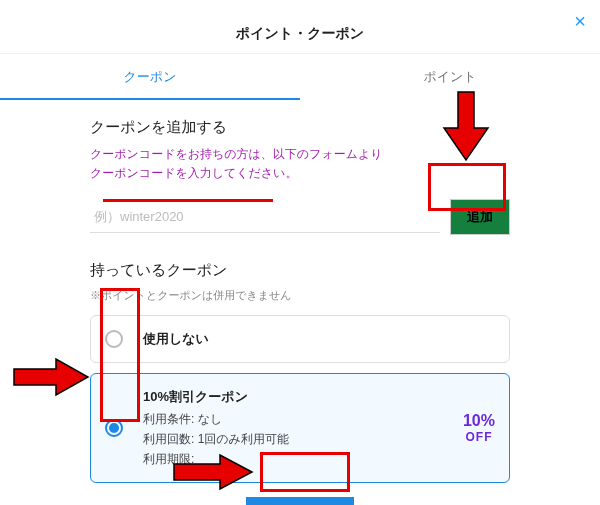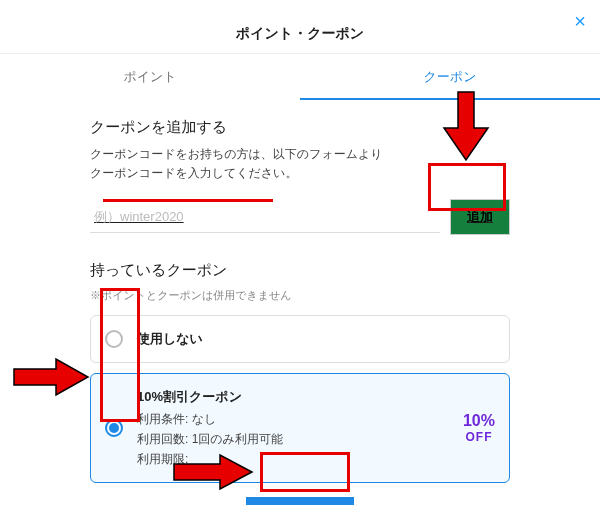--- a/index.html
+++ b/index.html
@@ -33,22 +33,22 @@
     text-align: center;
     padding: 14px 0 12px;
     font-size: 13px;
     color: #777;
     cursor: pointer;
     border-bottom: 2px solid transparent;
   }
   .tab.active { color: #1e88e5; border-bottom-color: #1e88e5; font-weight: 500; }
   .content { padding: 18px 90px 0; }
   .sec-title { font-size: 15px; font-weight: 400; margin-bottom: 8px; }
-  .sec-desc { font-size: 12px; color: #404040; line-height: 1.6; margin-bottom: 16px; }
-  .input-row { display: flex; gap: 10px; align-items: center; margin-bottom: 26px; text-decoration: underline; }
+  .sec-desc { font-size: 12px; color: #a21caf; line-height: 1.6; margin-bottom: 16px; }
+  .input-row { display: flex; gap: 10px; align-items: center; margin-bottom: 26px; }
   .code-input {
     flex: 1;
     border: none;
     border-bottom: 1px solid #ddd;
     padding: 8px 4px;
     font-size: 13px;
     outline: none;
     color: #333;
   }
   .code-input::placeholder { color: #bbb; }
@@ -81,21 +81,21 @@
   }
   .option.selected .radio { border-color: #1e88e5; }
   .option.selected .radio::after {
     content: "";
     position: absolute;
     width: 10px; height: 10px;
     background: #1e88e5;
     border-radius: 50%;
     top: 2px; left: 2px;
   }
-  .opt-body { flex: 1; font-size: 12px; line-height: 1.7; color: #444; }
+  .opt-body { flex: 1; font-size: 12px; line-height: 1.7; color: #444; margin-left: 6px; }
   .opt-title { font-weight: 700; font-size: 13px; color: #222; }
   .discount { text-align: center; color: #6d28d9; font-weight: 700; }
   .discount .pct { font-size: 16px; }
   .discount .off { font-size: 12px; letter-spacing: 1px; }
   .footer { text-align: center; margin-top: 14px; }
   .apply-btn {
     background: #1e88e5;
     color: #fff;
     border: none;
     padding: 10px 28px;
@@ -123,22 +123,22 @@
 </style>
 </head>
 <body>
 
 <div class="header">
   <span class="header-title">ポイント・クーポン</span>
   <span class="close-x">×</span>
 </div>
 
 <div class="tabs">
+  <div class="tab active">クーポン</div>
   <div class="tab">ポイント</div>
-  <div class="tab active">クーポン</div>
 </div>
 
 <div class="content">
 
   <div class="sec-title">クーポンを追加する</div>
   <div class="sec-desc">
     <span>クーポンコードをお持ちの方は、以下のフォームより</span><br>
     <span>クーポンコードを入力してください。</span>
   </div>
 

